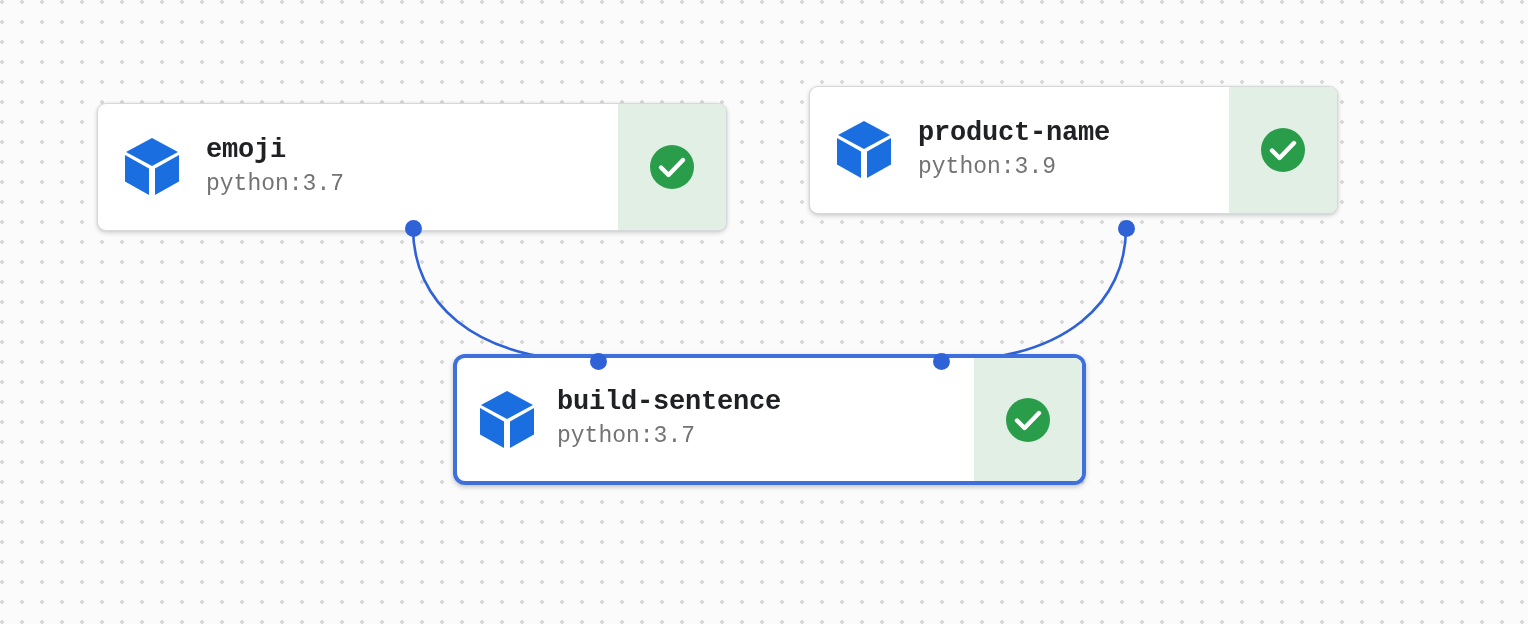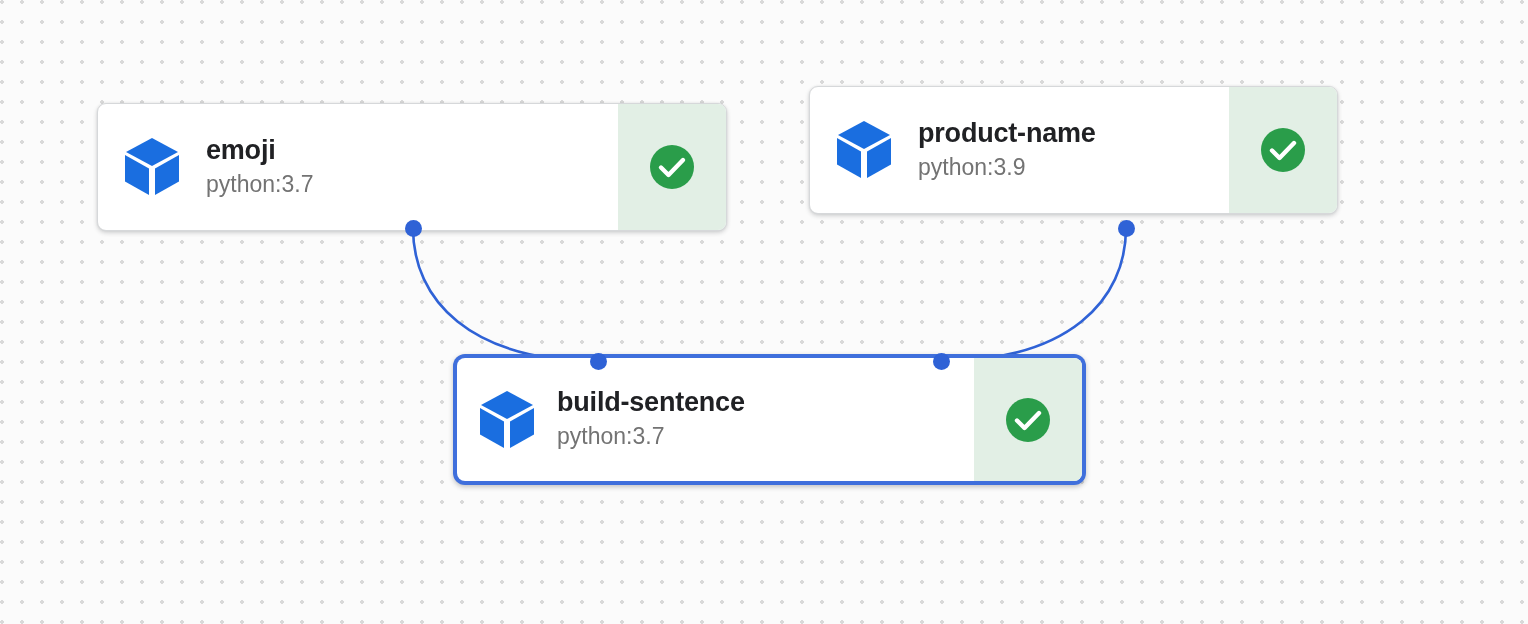--- a/index.html
+++ b/index.html
@@ -14,20 +14,21 @@
 
   #canvas {
     position: relative;
     width: 1528px;
     height: 624px;
     background-color: #fbfbfb;
     background-image: radial-gradient(circle, #d9d9d9 1.6px, rgba(0,0,0,0) 1.7px);
     background-size: 20px 20px;
     background-position: 12px 12px;
     overflow: hidden;
+    font-family: Liberation Mono, monospace;
   }
 
   
   #edges {
     position: absolute;
     left: 0; top: 0;
     width: 1528px;
     height: 624px;
     pointer-events: none;
     z-index: 1;

